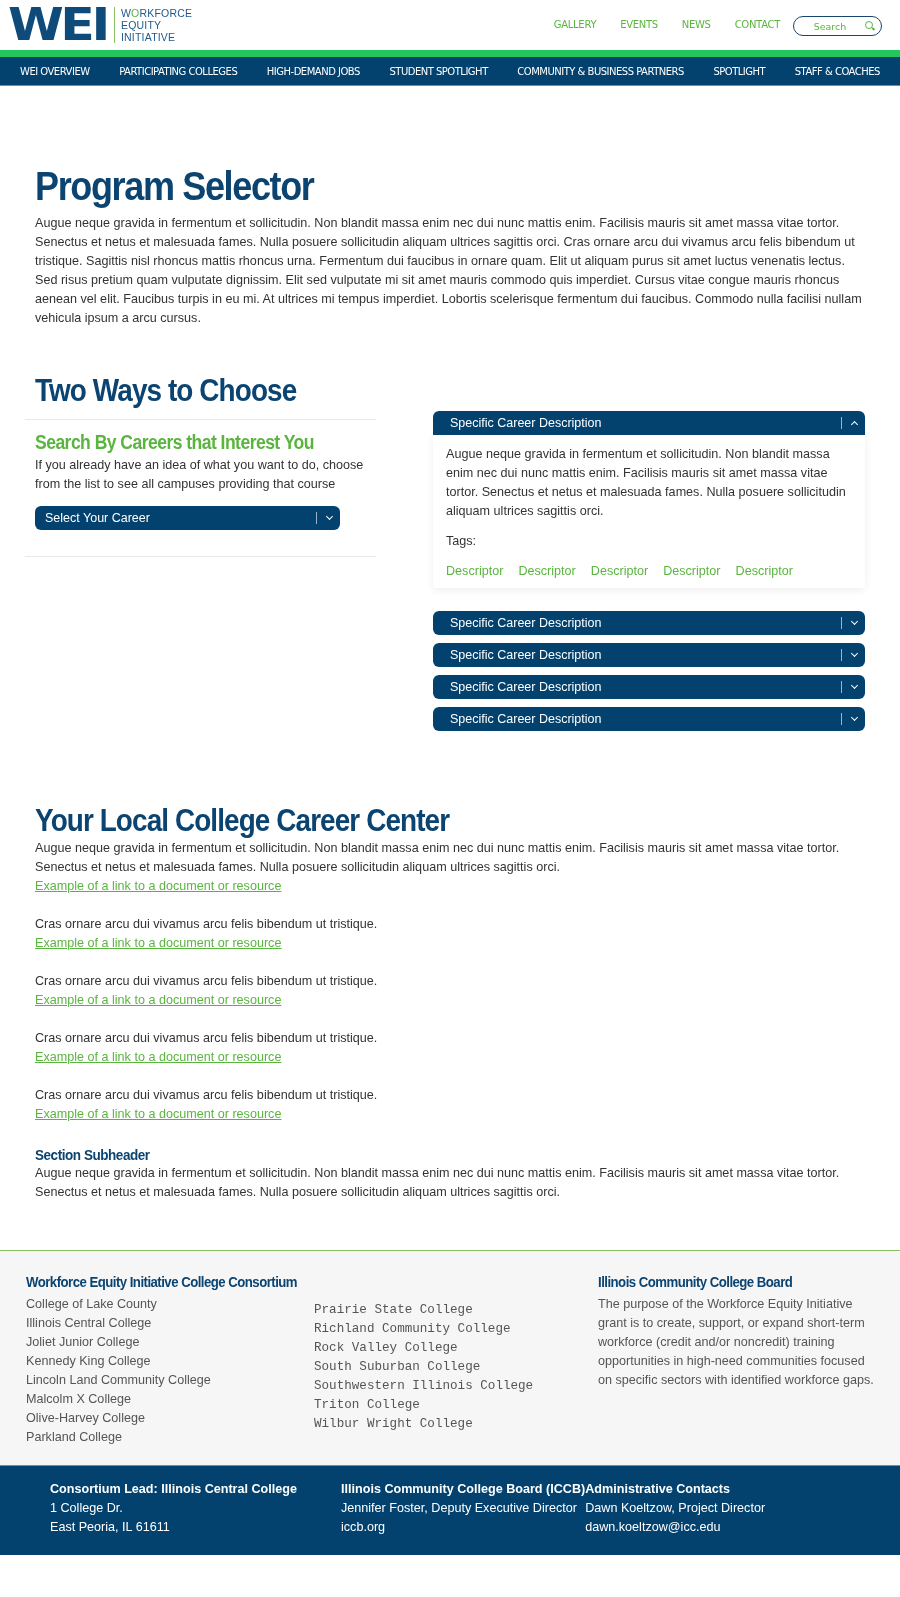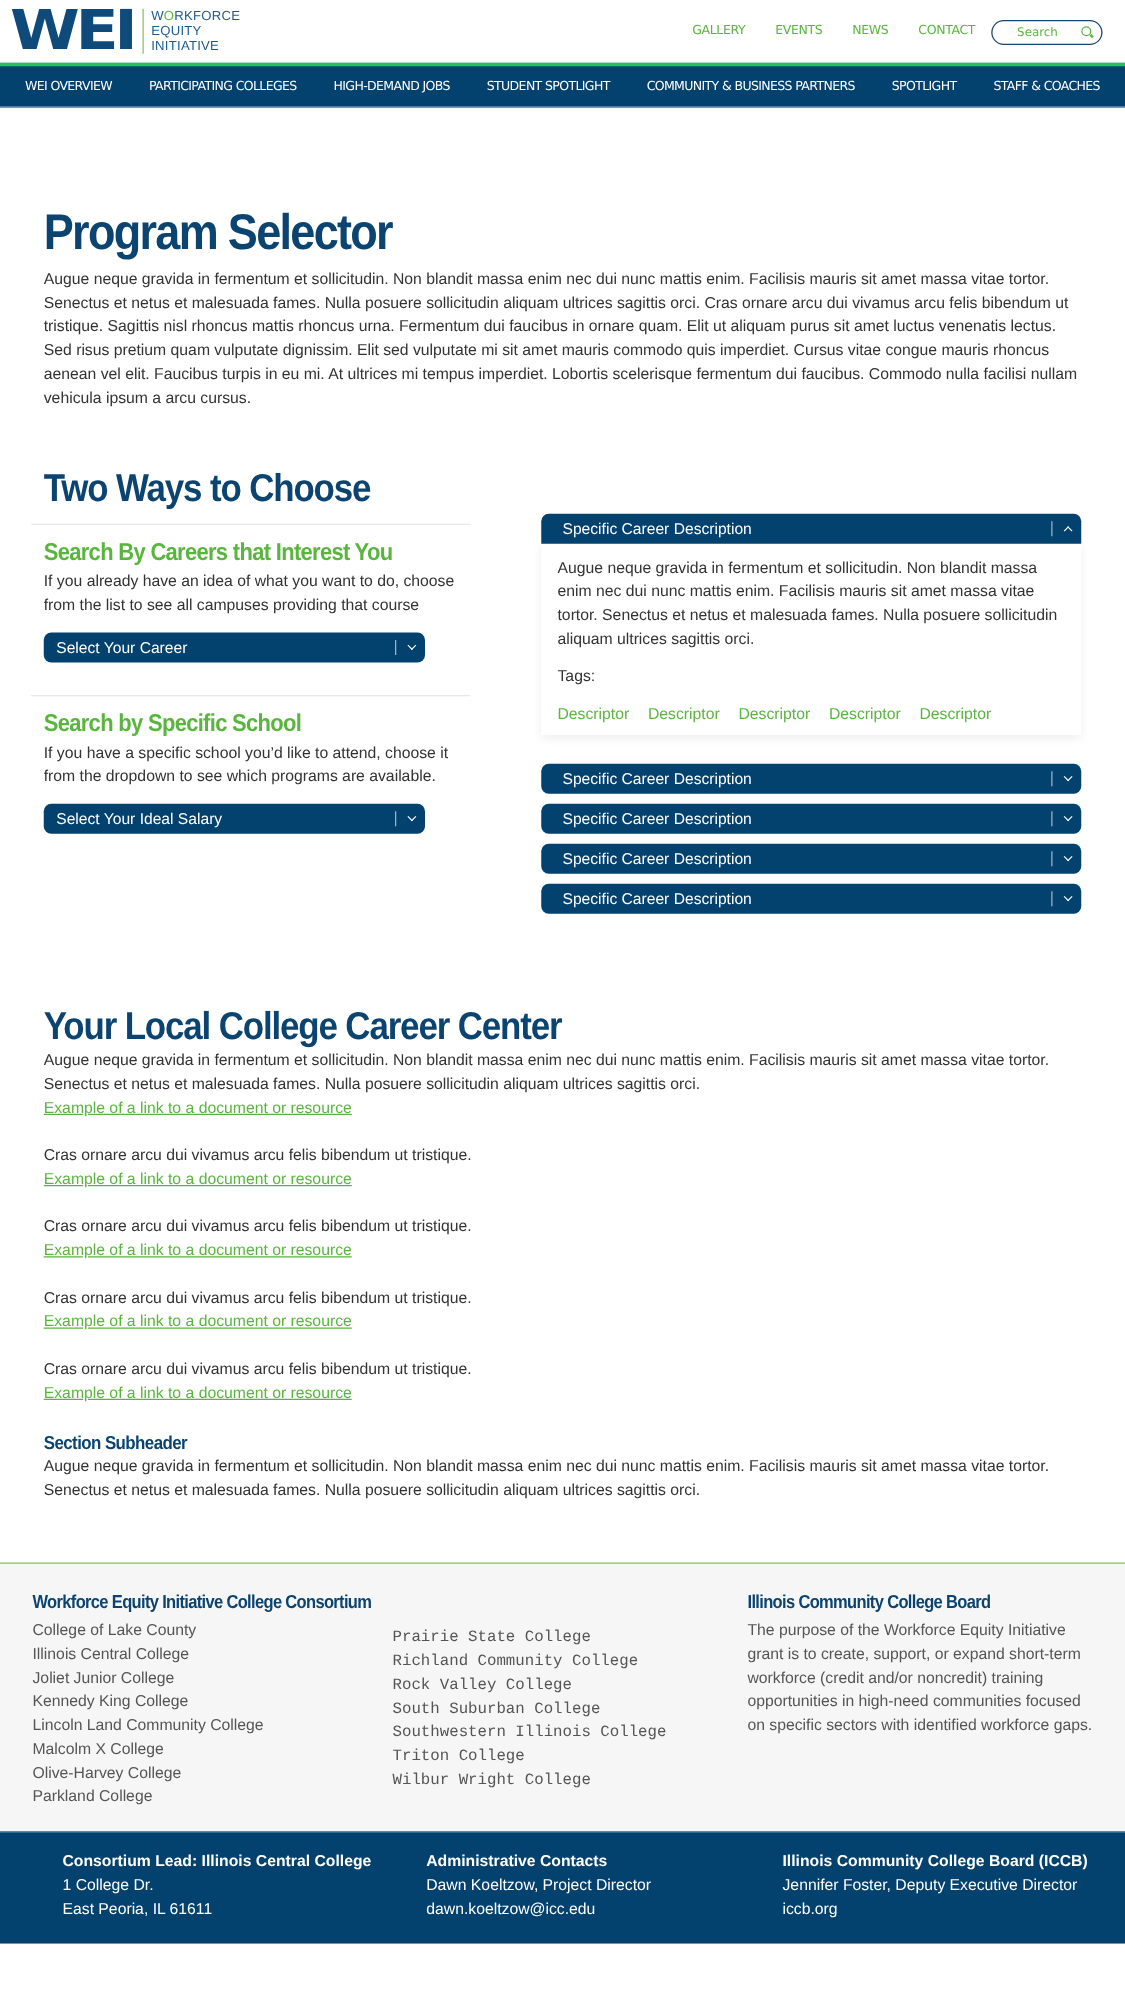--- a/index.html
+++ b/index.html
@@ -16,21 +16,21 @@
   .logo-text .o { color: #5ab53f; }
   .util-nav { position: absolute; right: 120px; top: 19px; display: flex; gap: 0; }
   .util-nav a { color: #5ab53f; font-size: 10px; margin-left: 24px; font-family: "DejaVu Sans", sans-serif; letter-spacing: -0.3px; }
   .search { position: absolute; right: 18px; top: 16px; width: 89px; height: 20px; border: 1.5px solid #17466f; border-radius: 11px; display: flex; align-items: center; padding: 0 6px; }
   .search input { border: none; outline: none; width: 60px; font-size: 9.5px; color: #5ab53f; background: transparent; font-family: "DejaVu Sans", sans-serif; text-align: center; }
   .search input::placeholder { color: #5ab53f; }
   .search .mag { margin-left: auto; width: 10px; height: 10px; position: relative; }
   .search .mag::before { content: ""; position: absolute; left: 0; top: 0; width: 6px; height: 6px; border: 1.5px solid #5ab53f; border-radius: 50%; }
   .search .mag::after { content: ""; position: absolute; left: 7px; top: 7px; width: 3px; height: 1.5px; background: #5ab53f; transform: rotate(45deg); }
 
-  .mainnav { height: 36px; background: #03426e; border-top: 3px solid #22c55e; border-bottom: 1px solid #6a8eaf; display: flex; align-items: center; justify-content: space-between; padding: 0 20px 0 20px; }
+  .mainnav { height: 36px; background: #03426e; border-top: 7px solid #22c55e; border-bottom: 1px solid #6a8eaf; display: flex; align-items: center; justify-content: space-between; padding: 0 20px 0 20px; }
   .mainnav a { color: #fff; font-size: 10px; font-family: "DejaVu Sans", sans-serif; letter-spacing: -0.5px; }
 
   
   .content { padding: 0 35px; }
   h1.page-title { font-family: "Liberation Sans", sans-serif; font-weight: 700; font-size: 40px; color: #0b4471; letter-spacing: -1.5px; margin-top: 78px; line-height: 44px; transform: scaleX(0.9); transform-origin: left; }
   p.body { font-size: 12.6px; line-height: 19px; color: #333; margin-top: 6px; }
   h2.sec-title { font-weight: 700; font-size: 31px; color: #0b4471; letter-spacing: -1px; transform: scaleX(0.9); transform-origin: left; line-height: 36px; }
 
   .two-ways { display: flex; margin-top: 45px; }
   .col-left { width: 390px; margin-left: -10px; }
@@ -129,29 +129,20 @@
       <div class="search-block">
         <h3 class="green">Search By Careers that Interest You</h3>
         <p>If you already have an idea of what you want to do, choose from the list to see all campuses providing that course</p>
         <div class="select">
           <span>Select Your Career</span>
           <span class="sep"></span>
           <span class="chev"></span>
         </div>
       </div>
       <div class="divider block2"></div>
-      <div class="search-block">
-        <h3 class="green">Search by Specific School</h3>
-        <p>If you have a specific school you’d like to attend, choose it from the dropdown to see which programs are available.</p>
-        <div class="select">
-          <span>Select Your Ideal Salary</span>
-          <span class="sep"></span>
-          <span class="chev"></span>
-        </div>
-      </div>
     </div>
 
     <div class="col-right">
       <div class="acc acc-open">
         <div class="acc-head">
           <span>Specific Career Description</span>
           <span class="sep"></span>
           <span class="chev up"></span>
         </div>
         <div class="acc-body">
@@ -252,24 +243,24 @@
       <div class="f-head">Illinois Community College Board</div>
       <p>The purpose of the Workforce Equity Initiative grant is to create, support, or expand short-term workforce (credit and/or noncredit) training opportunities in high-need communities focused on specific sectors with identified workforce gaps.</p>
     </div>
   </div>
   <div class="footer-bottom">
     <div class="fb-col fb1">
       <div class="b">Consortium Lead: Illinois Central College</div>
       <div>1 College Dr.</div>
       <div>East Peoria, IL 61611</div>
     </div>
+    <div class="fb-col">
+      <div class="b">Illinois Community College Board (ICCB)</div>
+      <div>Jennifer Foster, Deputy Executive Director</div>
+      <a>iccb.org</a>
+    </div>
     <div class="fb-col fb2">
       <div class="b">Administrative Contacts</div>
       <div>Dawn Koeltzow, Project Director</div>
       <a>dawn.koeltzow@icc.edu</a>
     </div>
-    <div class="fb-col">
-      <div class="b">Illinois Community College Board (ICCB)</div>
-      <div>Jennifer Foster, Deputy Executive Director</div>
-      <a>iccb.org</a>
-    </div>
   </div>
 </footer>
 
 </body></html>

